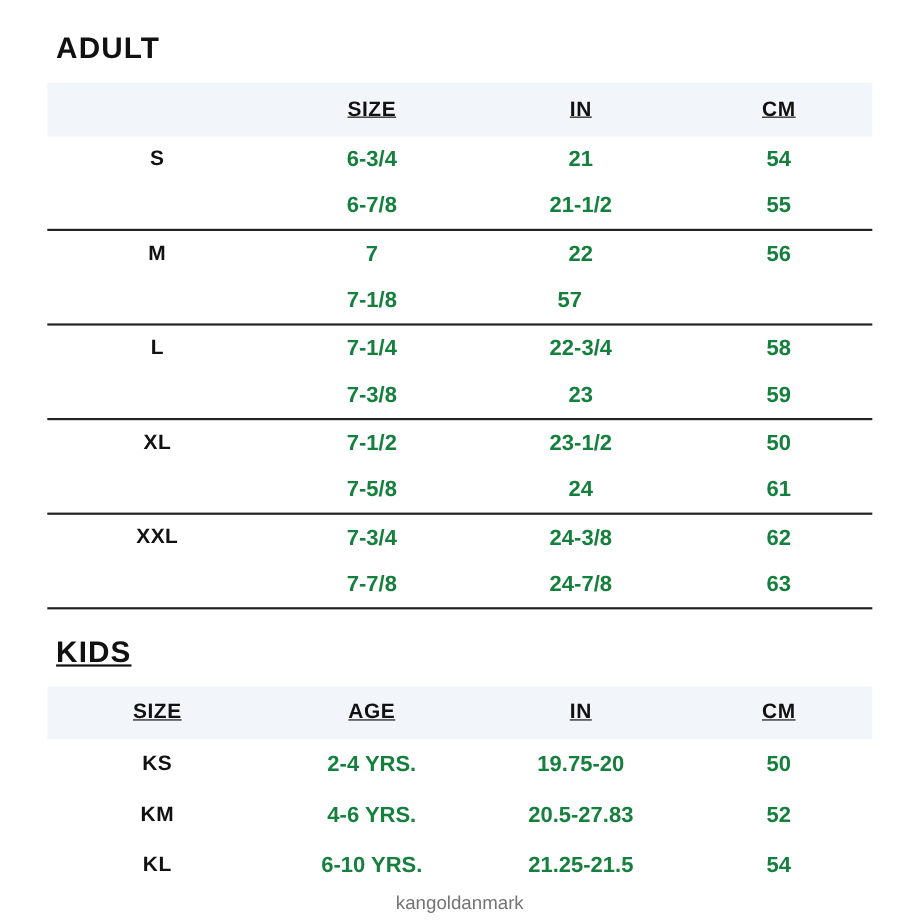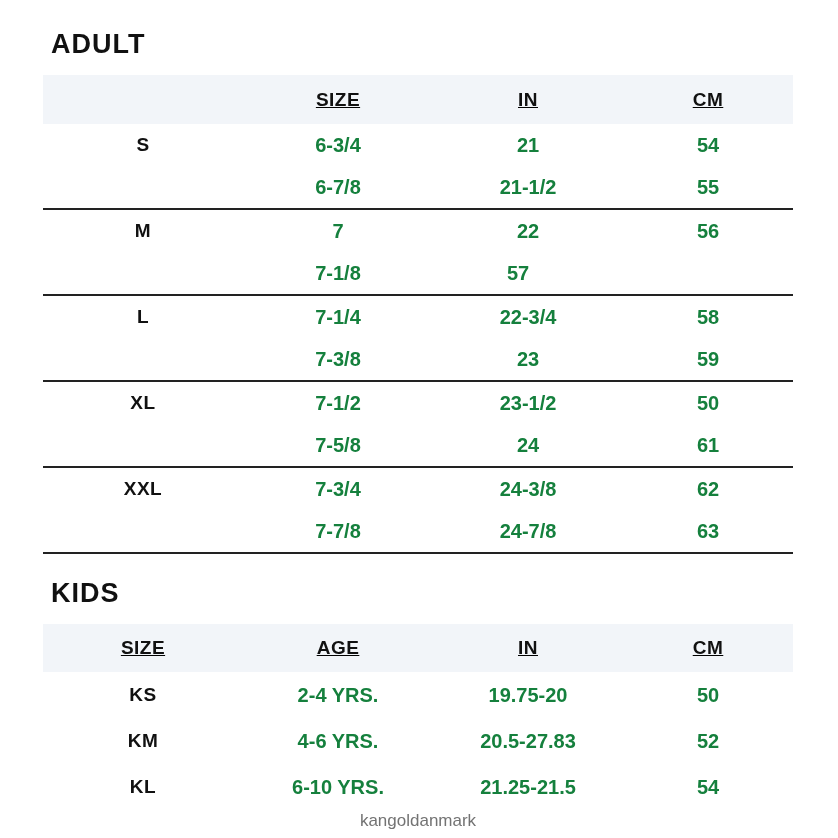--- a/index.html
+++ b/index.html
@@ -23,20 +23,21 @@
   .section-title {
     margin: 0 0 0 8px;
     font-size: 27px;
     line-height: 27px;
     font-weight: bold;
     letter-spacing: 1px;
     color: #111111;
   }
   .section-title.kids {
     margin-top: 26px;
+    text-decoration: underline;
   }
   .thead {
     display: flex;
     align-items: center;
     background: #f2f5f9;
     height: 49px;
     margin-top: 17px;
     text-decoration: underline;
   }
   .kids-table .thead { height: 48px; }

